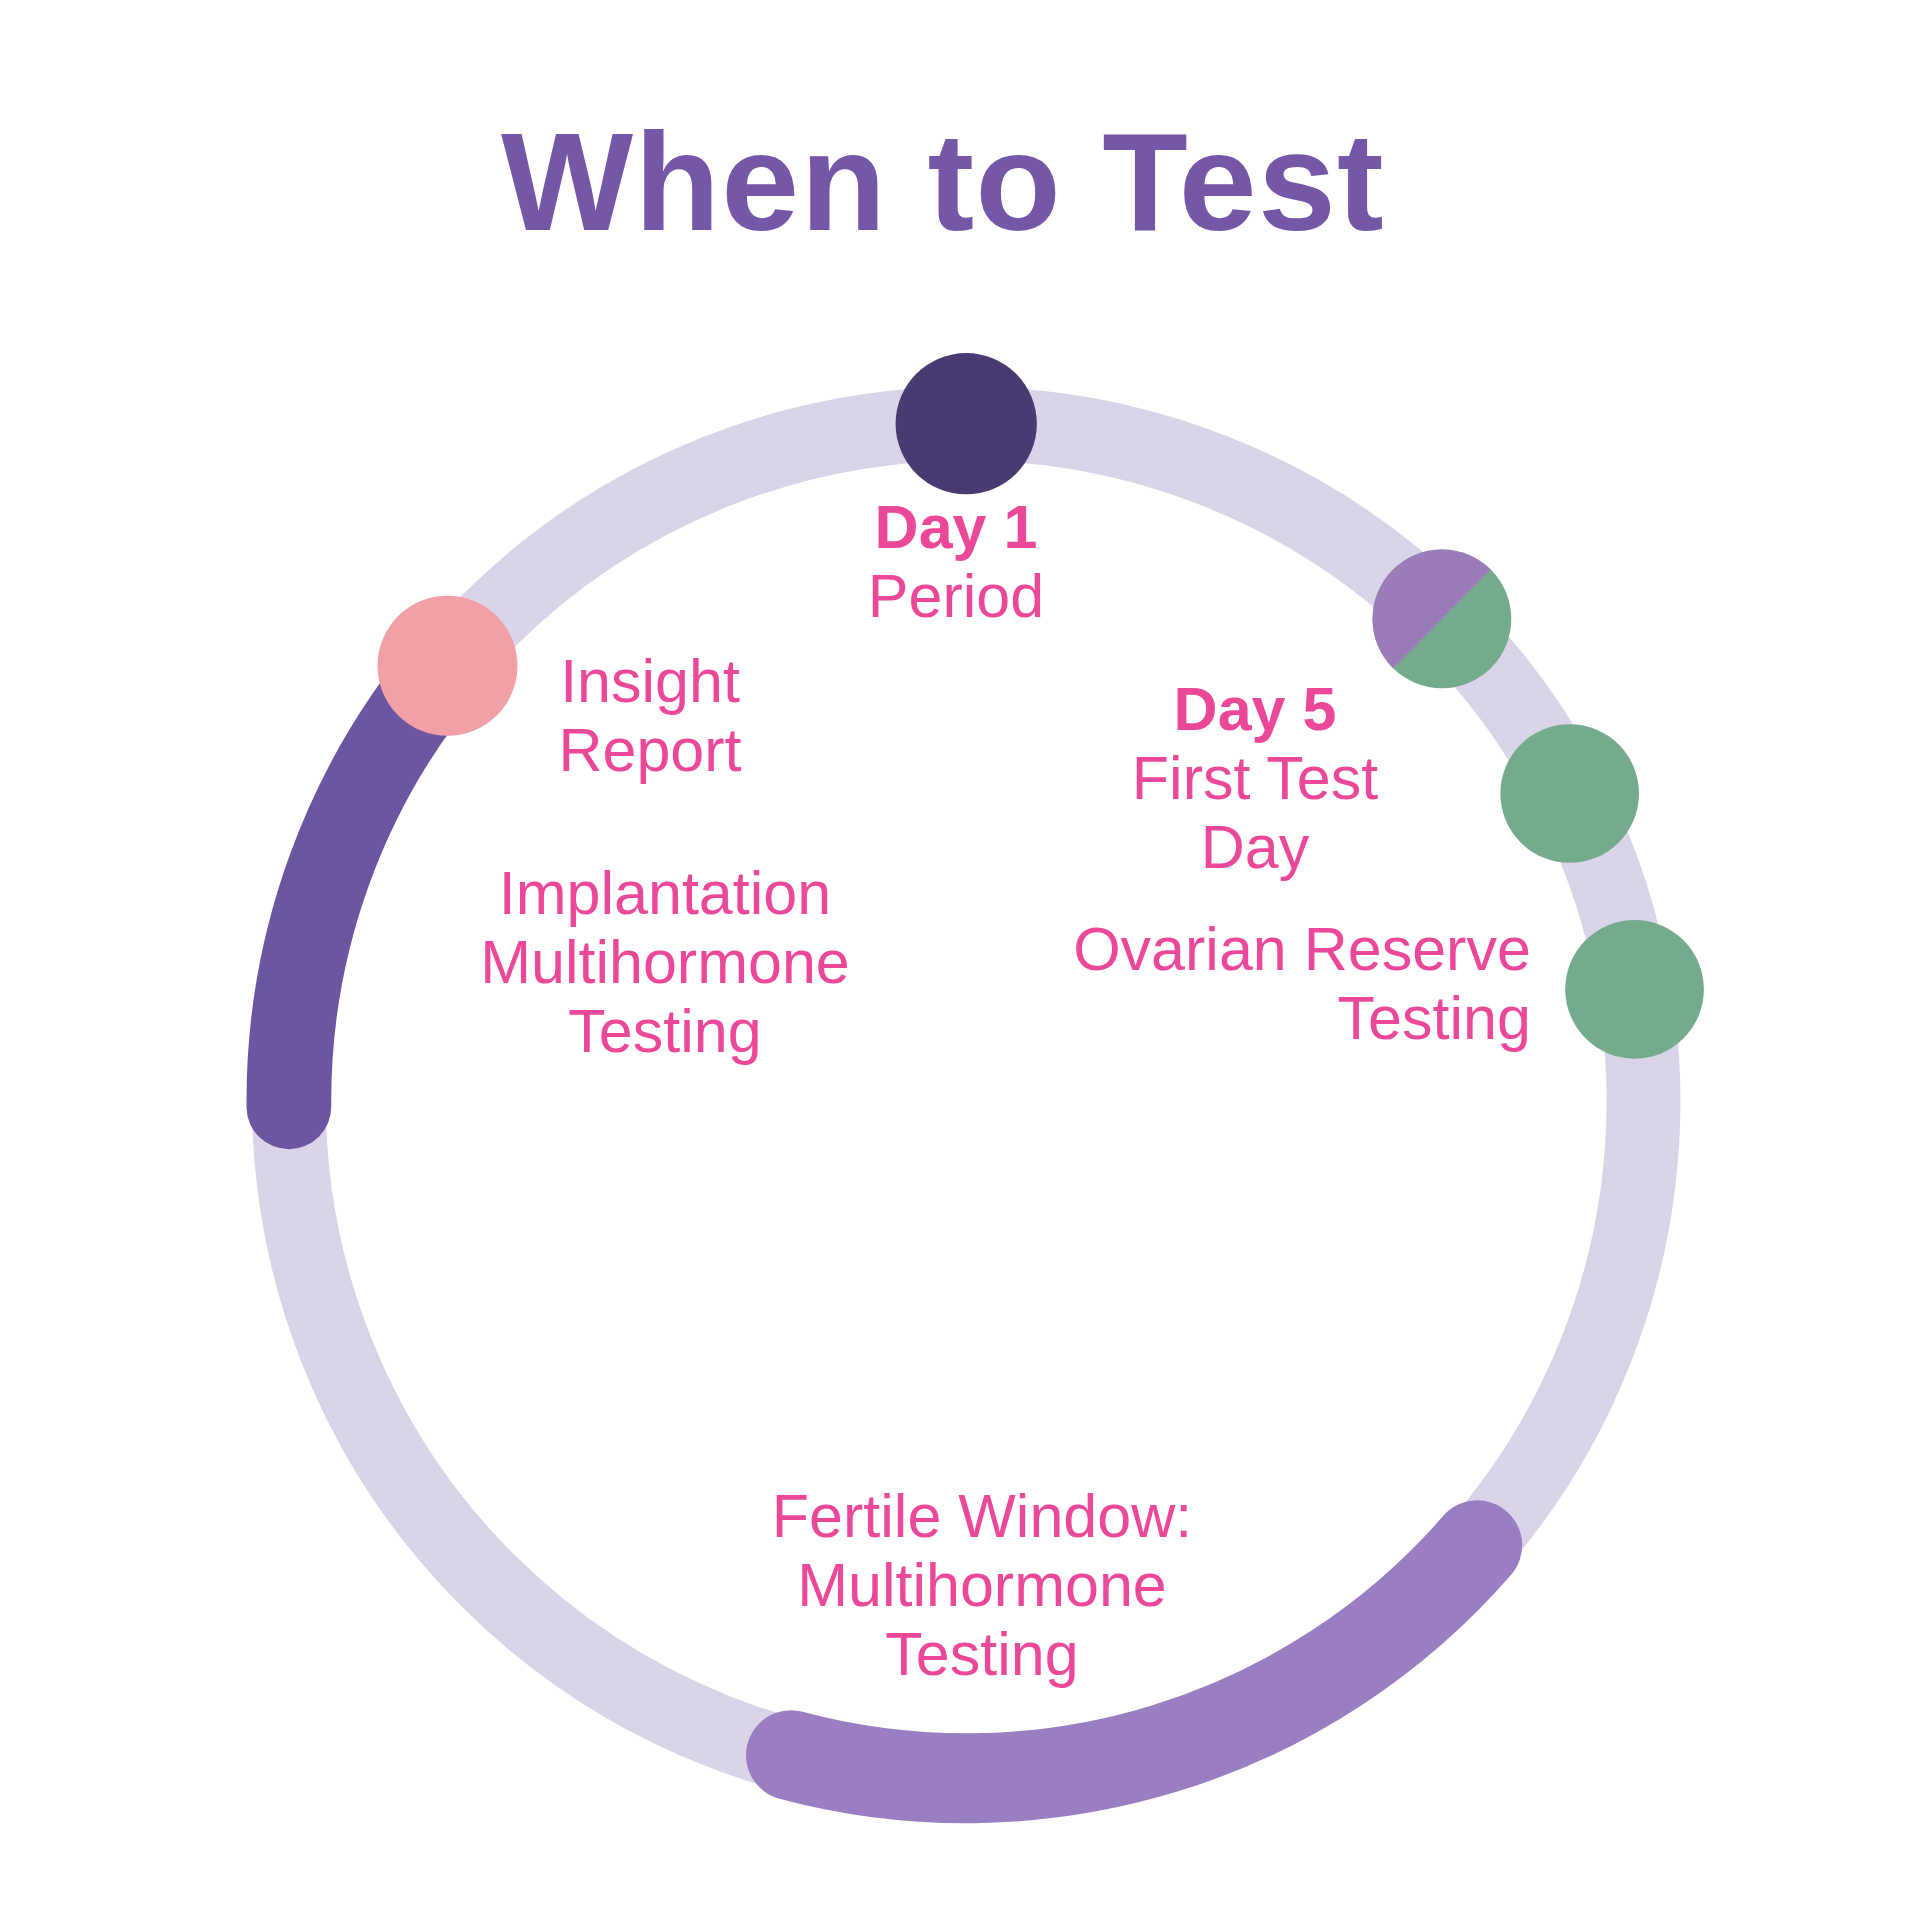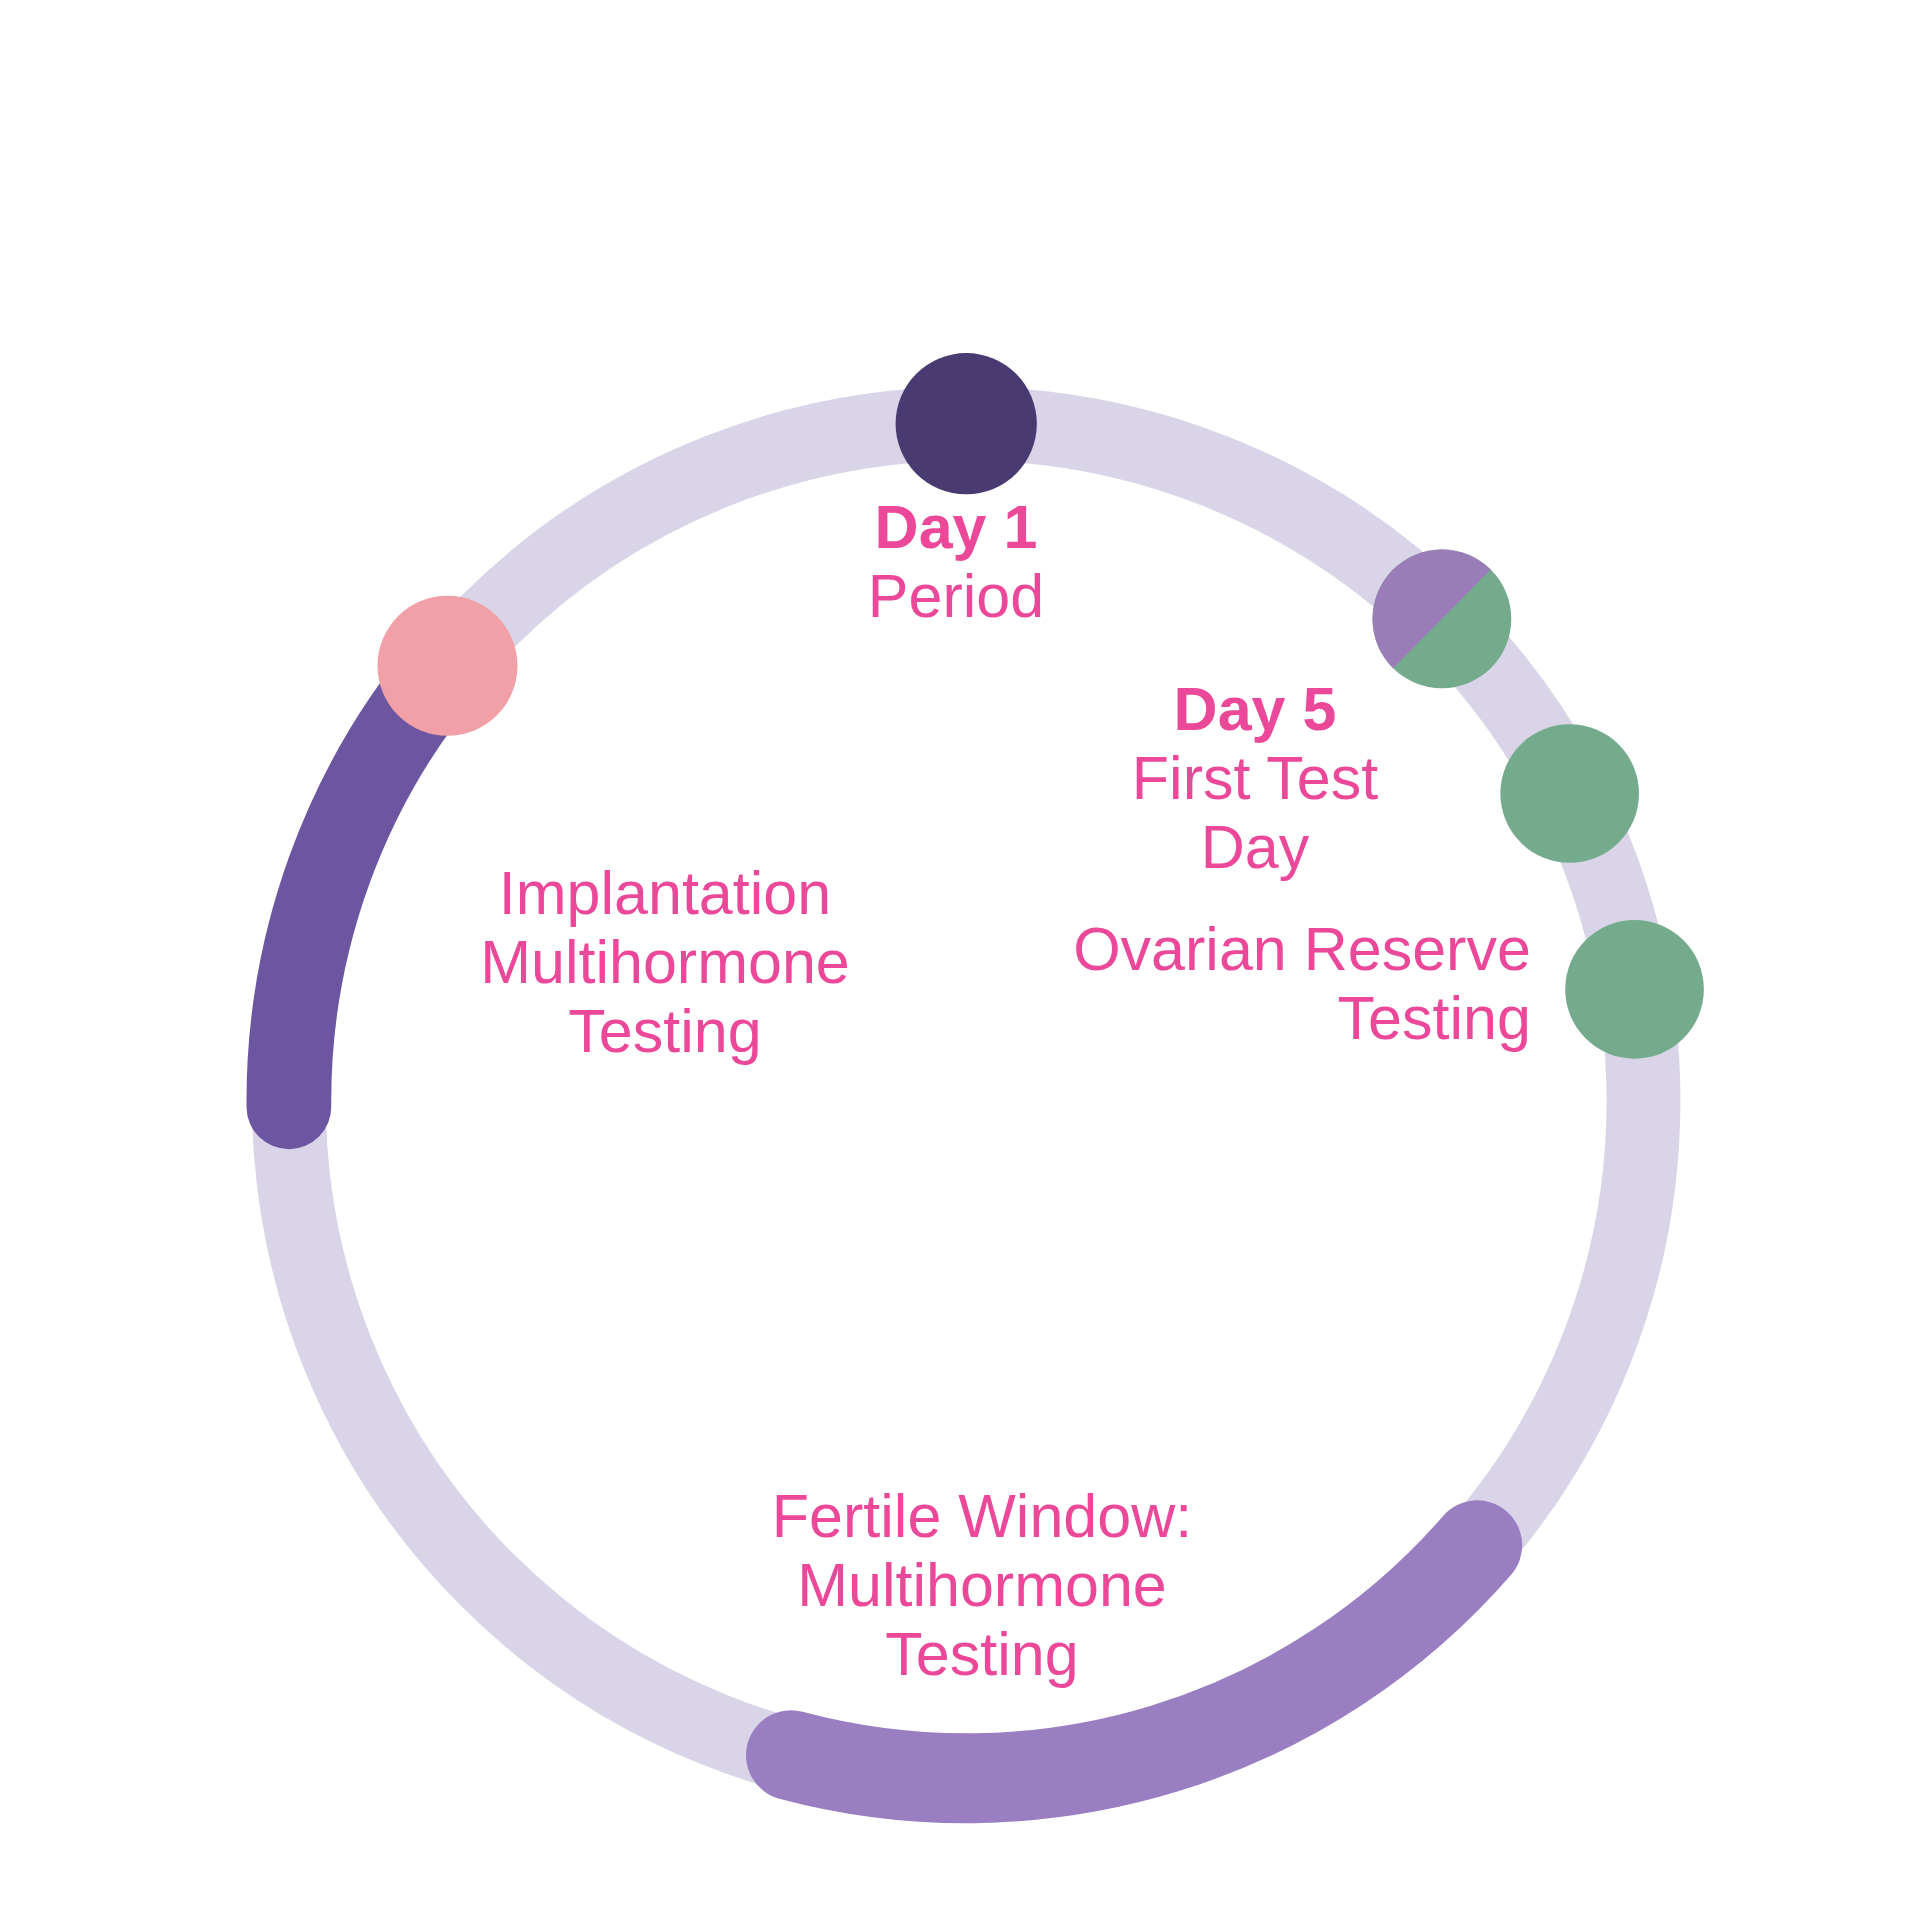--- a/index.html
+++ b/index.html
@@ -73,37 +73,42 @@
       <circle cx="2246" cy="964" r="108" fill="#74ab8c"></circle>
       <path d="M 2170 1041 A 108 108 0 0 1 2322 887 Z" fill="#9a7db8"></path>
     </g>
 
     <circle cx="2445" cy="1236" r="108" fill="#74ab8c"></circle>
     <circle cx="2546" cy="1541" r="108" fill="#74ab8c"></circle>
 
     <circle cx="697" cy="1037" r="109" fill="#f0a0a6"></circle>
   </svg>
 
+  <div class="page-title">When to Test</div>
 
   <div class="label label-day1">
     <div class="em">Day 1</div>
     <div>Period</div>
   </div>
 
   <div class="label label-day5">
     <div class="em">Day 5</div>
     <div>First Test</div>
     <div>Day</div>
   </div>
 
   <div class="label label-ovarian">
     <div>Ovarian Reserve</div>
     <div>Testing</div>
   </div>
 
+  <div class="label label-insight">
+    <div>Insight</div>
+    <div>Report</div>
+  </div>
 
   <div class="label label-implant">
     <div>Implantation</div>
     <div>Multihormone</div>
     <div>Testing</div>
   </div>
 
   <div class="label label-fertile">
     <div>Fertile Window:</div>
     <div>Multihormone</div>

